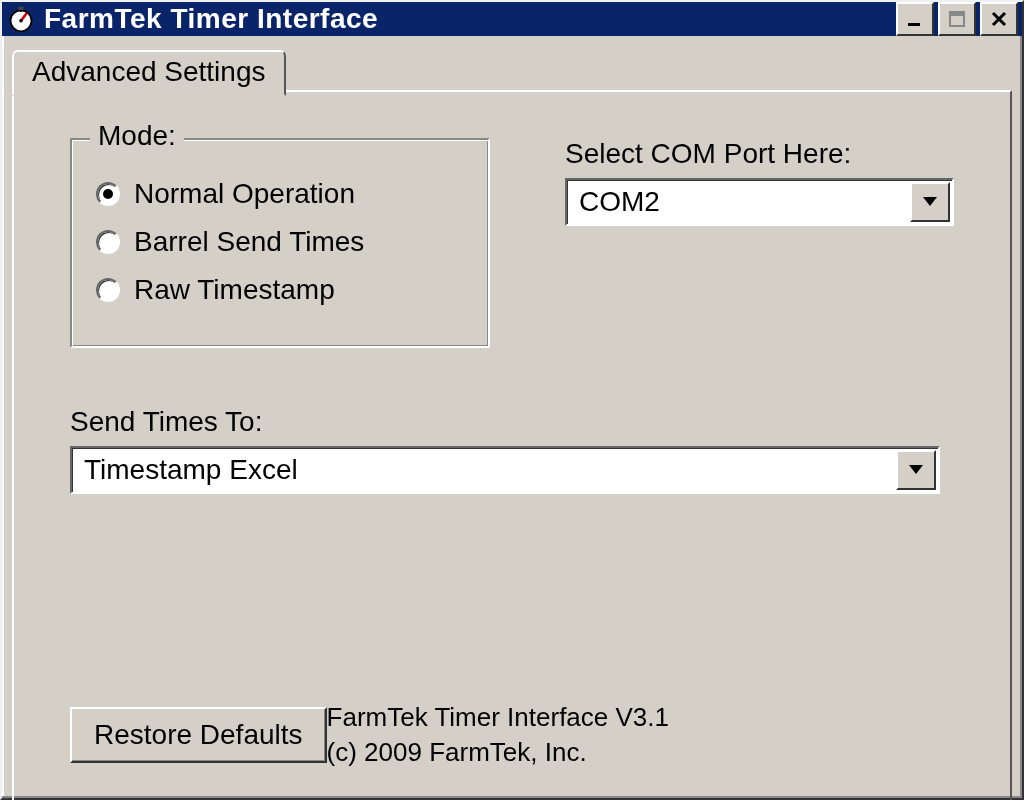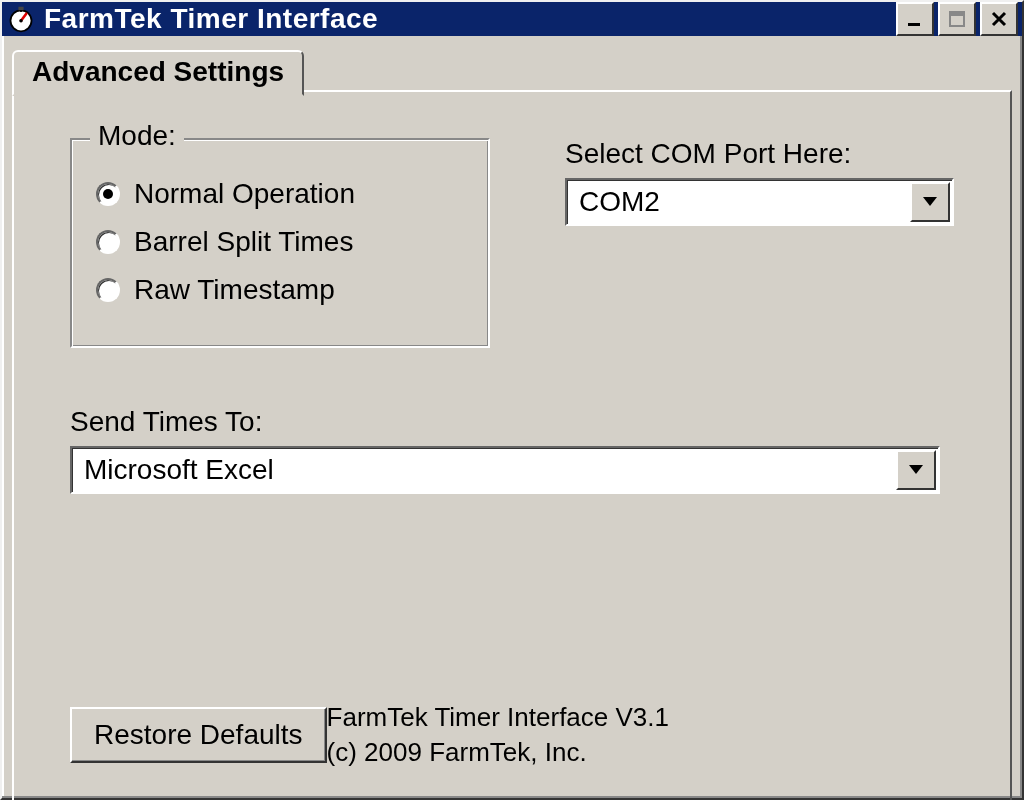--- a/index.html
+++ b/index.html
@@ -79,21 +79,21 @@
     top: 2px;
     font-size: 28px;
   }
   .tab.active {
     border-bottom-color: #d4d0c8;
     top: 2px;
     z-index: 3;
     outline: 1px dotted #000;
     outline-offset: -6px;
   }
-  .tab.inactive { top: 6px; padding-top: 4px; padding-bottom: 6px; font-weight: bold; }
+  .tab.inactive { top: 6px; padding-top: 4px; padding-bottom: 6px; }
   .tabpanel {
     border: 2px solid;
     border-color: #fff #555 #555 #fff;
     height: 712px;
     padding: 46px 56px 24px 56px;
     position: relative;
   }
   .row1 { display: flex; gap: 75px; align-items: flex-start; }
   .groupbox {
     border: 2px solid #888;
@@ -235,21 +235,21 @@
           <div class="legend">Mode:</div>
 
           <div class="radio-row">
             <span class="radio">
                 <span class="dot"></span>
               </span>
             <span>Normal Operation</span>
           </div>
           <div class="radio-row">
             <span class="radio"></span>
-            <span>Barrel Split Times</span>
+            <span>Barrel Send Times</span>
           </div>
           <div class="radio-row">
             <span class="radio"></span>
             <span>Raw Timestamp</span>
           </div>
         </div>
 
         <div class="com-col">
           <div class="field-label">Select COM Port Here:</div>
           <div class="combobox">
@@ -260,21 +260,21 @@
                 </svg>
             </div>
           </div>
         </div>
 
       </div>
 
       <div class="sendto-block">
         <div class="field-label">Send Times To:</div>
         <div class="combobox">
-          <div class="value">Microsoft Excel</div>
+          <div class="value">Timestamp Excel</div>
           <div class="dropbtn">
             <svg viewBox="0 0 14 10">
                 <polygon points="0,0 14,0 7,9" fill="#000"></polygon>
               </svg>
           </div>
         </div>
       </div>
 
       <div class="footer">
         <div class="button">

